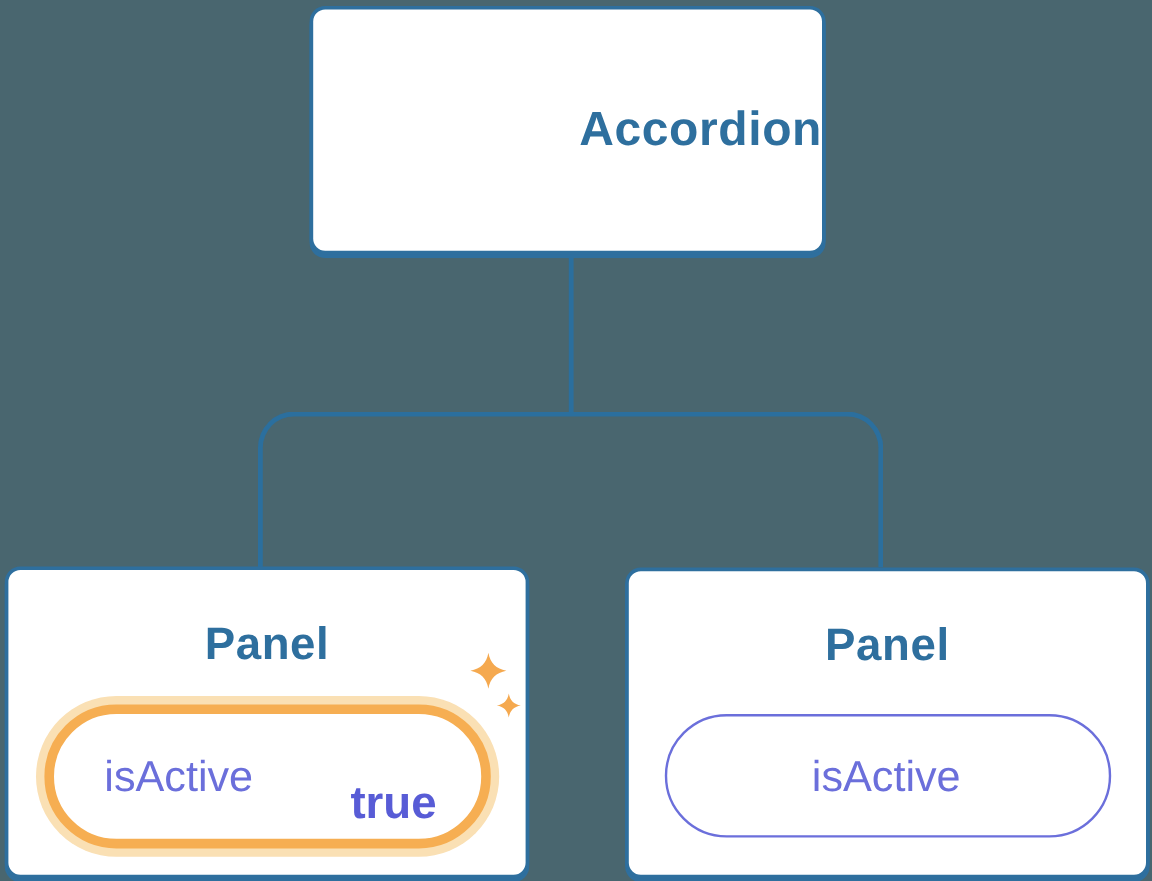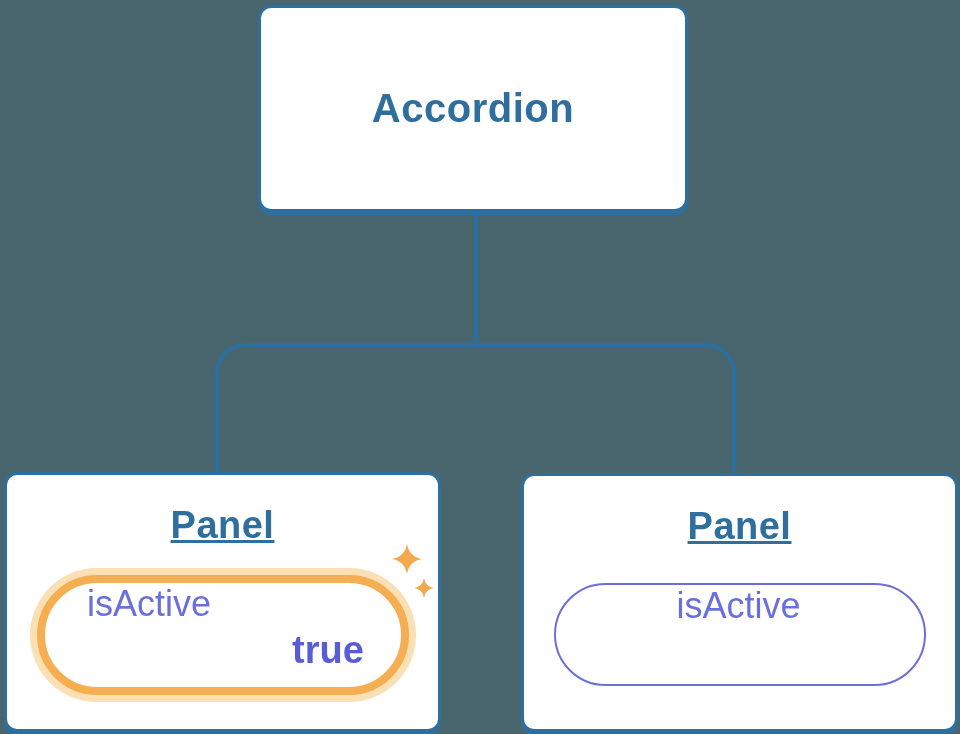--- a/index.html
+++ b/index.html
@@ -38,35 +38,35 @@
     box-sizing: border-box;
   }
   .node-title {
     color: #2E6F9E;
     font-weight: 600;
     letter-spacing: 0.5px;
   }
   .accordion {
     left: 258px; top: 5px;
     width: 430px; height: 207px;
-    display: flex; align-items: center; justify-content: center;
+    display: flex; align-items: center; justify-content: flex-end;
   }
   .accordion .node-title { font-size: 40px; }
 
   .panel {
     width: 437px; height: 260px;
     display: flex; flex-direction: column; align-items: center;
   }
   .panel-left  { left: 4px;   top: 472px; }
   .panel-right { left: 521px; top: 473px; height: 259px; }
-  .panel .node-title { margin-top: 28px; font-size: 38px; line-height: 44px; text-decoration: underline; }
+  .panel .node-title { margin-top: 40px; font-size: 38px; line-height: 44px; }
 
   
   .pill {
-    display: flex; align-items: flex-start;
+    display: flex; align-items: center;
     box-sizing: border-box;
     background: #ffffff;
     position: relative;
   }
   .pill-active {
     margin-top: 28px;
     width: 372px; height: 120px;
     border: 8px solid #F6AE52;
     border-radius: 60px;
     box-shadow: 0 0 0 7px #FAE0B4;

